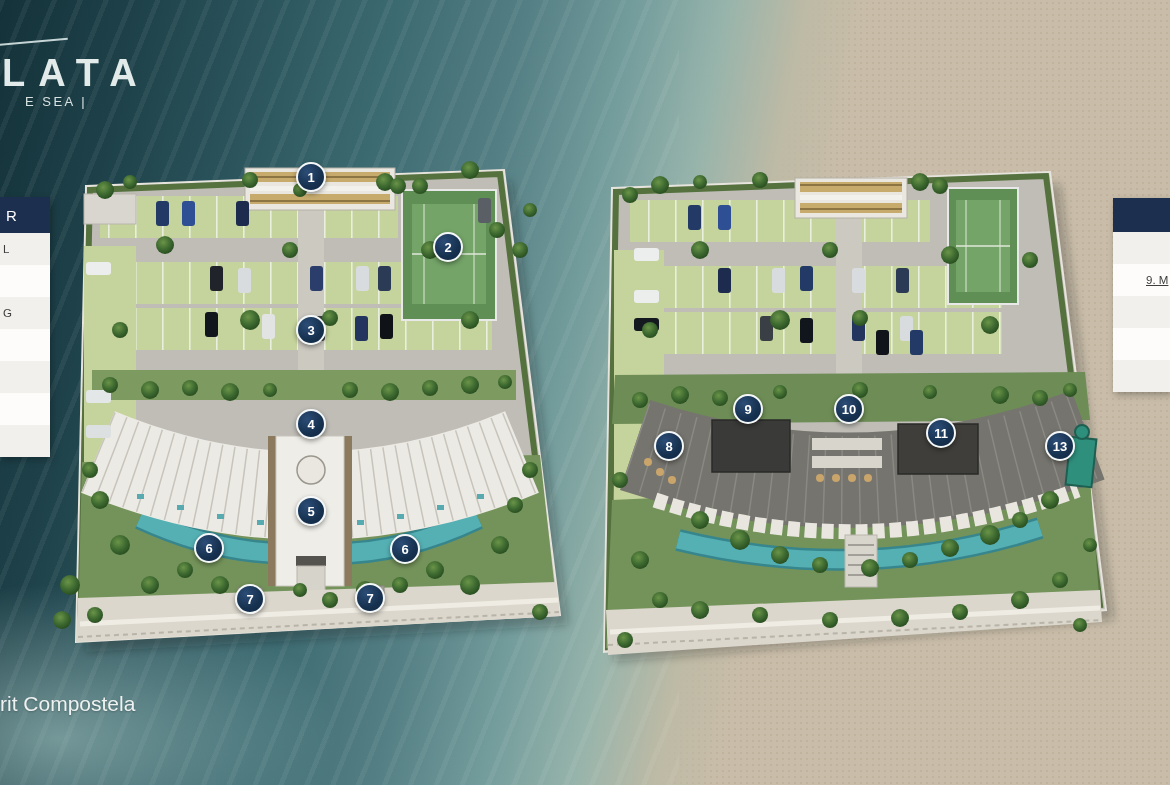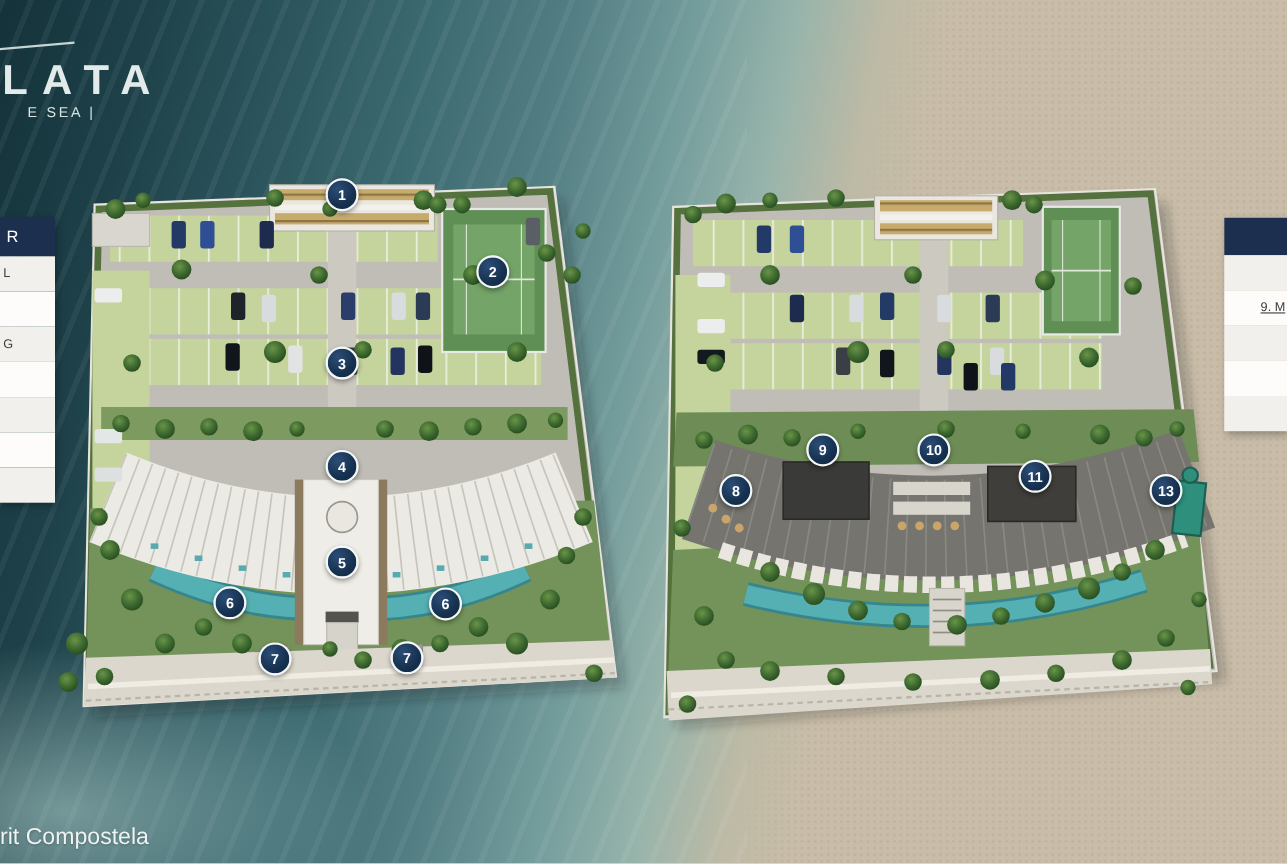--- a/index.html
+++ b/index.html
@@ -48,21 +48,21 @@
 
   
   .logo{position:absolute;left:0;top:36px;color:#e2ebea;}
   .logo-stroke{position:absolute;left:-4px;top:8px;width:72px;height:2px;
     background:rgba(228,240,239,.85);transform:rotate(-5deg);transform-origin:left center;}
   .logo-word{position:absolute;left:2px;top:16px;font-size:38px;font-weight:700;
     letter-spacing:13px;white-space:nowrap;}
   .logo-tagline{position:absolute;left:1px;top:58px;font-size:13px;
     letter-spacing:2.5px;color:#d8e2e1;white-space:nowrap;margin-left:24px;}
 
-  .caption{position:absolute;left:0;top:749px;font-size:21px;color:#eef2f1;
+  .caption{position:absolute;left:0;top:692px;font-size:21px;color:#eef2f1;
     white-space:nowrap;text-shadow:0 1px 2px rgba(0,0,0,.25);}
 </style>
 </head>
 <body>
 
 <div class="stage" style="--marker: #16314f; --marker-hi: #2c4d77; --panel-navy: #1c2f4e;">
 
   <div class="sand-tex"></div>
   <div class="water"></div>
   <div class="water-streaks"></div>

